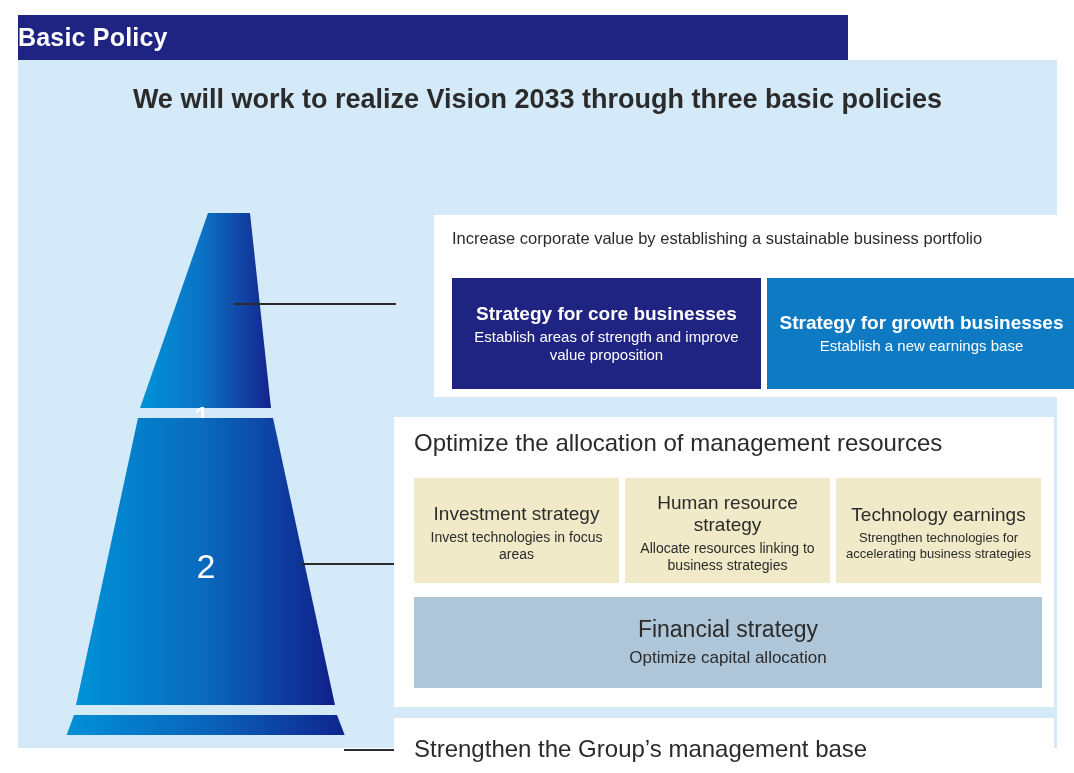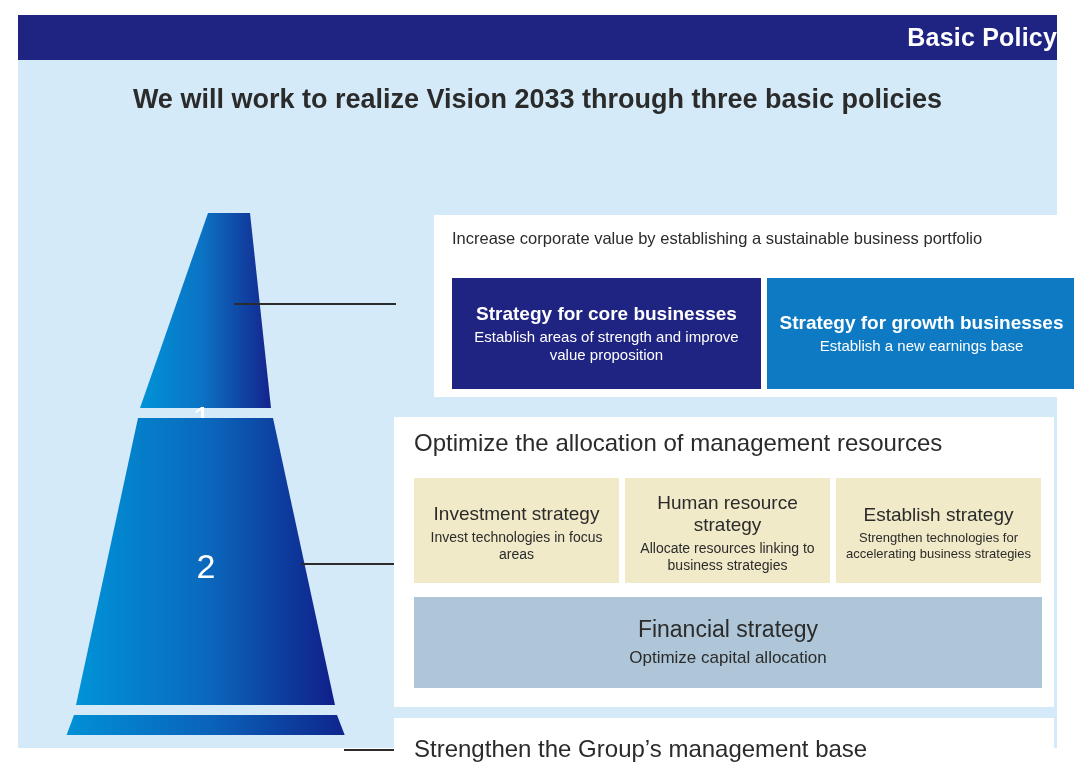--- a/index.html
+++ b/index.html
@@ -20,26 +20,26 @@
     height: 773px;
     background: #ffffff;
     overflow: hidden;
   }
 
   
   .header-bar {
     position: absolute;
     left: 18px;
     top: 15px;
-    width: 1039px;
+    width: 830px;
     height: 45px;
     background: #1f2382;
     display: flex;
     align-items: center;
-    justify-content: flex-end;
+    justify-content: flex-start;
   }
   .header-title {
     color: #ffffff;
     font-size: 25px;
     font-weight: bold;
     letter-spacing: 0.2px;
   }
 
   
   .panel {
@@ -277,21 +277,21 @@
       <div class="tile-row-2">
         <div class="tile tile-beige">
           <div class="tile-title">Investment strategy</div>
           <div class="tile-sub">Invest technologies in focus areas</div>
         </div>
         <div class="tile tile-beige">
           <div class="tile-title">Human resource strategy</div>
           <div class="tile-sub">Allocate resources linking to business strategies</div>
         </div>
         <div class="tile tile-beige narrow">
-          <div class="tile-title">Establish strategy</div>
+          <div class="tile-title">Technology earnings</div>
           <div class="tile-sub">Strengthen technologies for accelerating business strategies</div>
         </div>
       </div>
 
       <div class="finance-bar">
         <div class="finance-title">Financial strategy</div>
         <div class="finance-sub">Optimize capital allocation</div>
       </div>
     </div>
 

